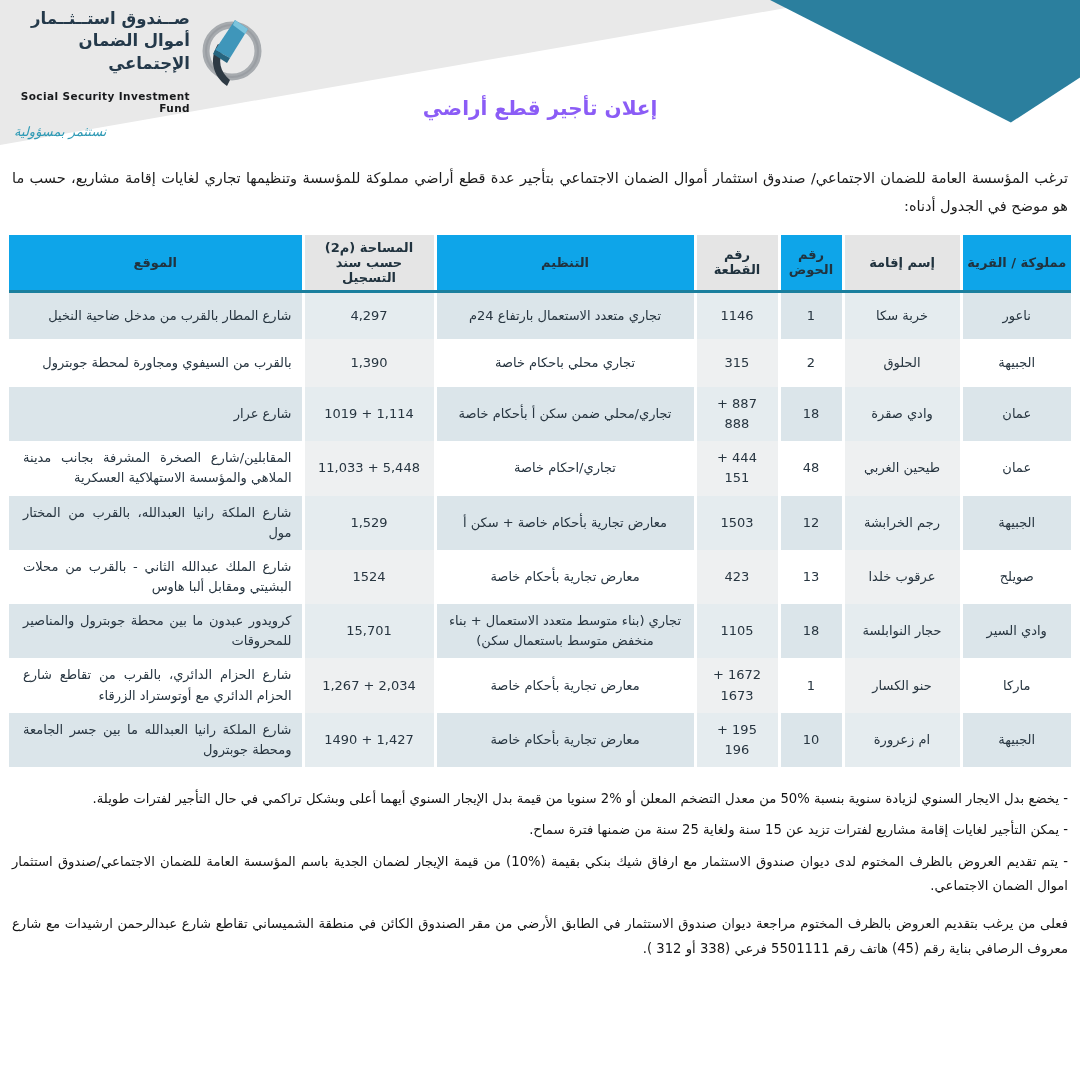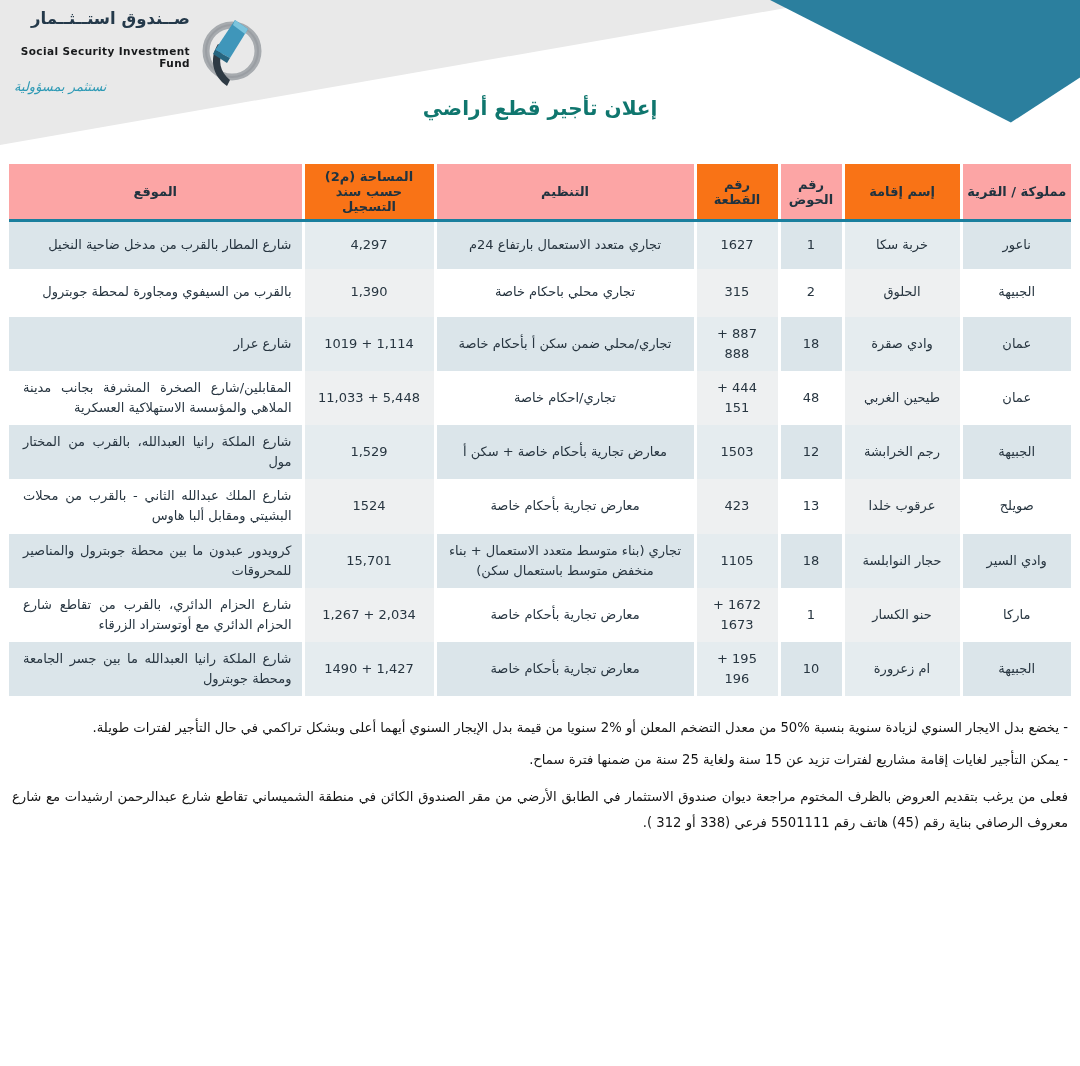--- a/index.html
+++ b/index.html
@@ -13,32 +13,32 @@
                 background:#e9e9e9; clip-path:polygon(0 0, 77% 0, 0 100%); }
   .teal-shape { position:absolute; top:0; left:0; width:1080px; height:125px;
                 background:#2b7f9e; clip-path:polygon(71.3% 0, 100% 0, 100% 62%, 93.6% 98%); }
   .logo { position:absolute; top:8px; left:14px; display:flex; align-items:flex-start; }
   .logo-text { width:176px; direction:rtl; }
   .logo-ar { text-align:right; font-weight:bold; color:#24394a; font-size:16.5px; line-height:1.35; }
   .logo-en { direction:ltr; text-align:right; font-size:10.5px; font-weight:bold; color:#17191b; letter-spacing:.4px; margin-top:15px; }
   .logo-tag { direction:rtl; text-align:left; color:#2e9ab5; font-size:13px; margin-top:10px; font-style:italic; }
   .logo-mark { margin-left:4px; }
   .doc-title { position:absolute; top:96px; left:0; width:100%; text-align:center;
-               color:#0f766e; font-size:20px; font-weight:bold; }
+               color:#8b5cf6; font-size:20px; font-weight:bold; }
 
   
   .intro { margin:14px 12px 0; direction:rtl; text-align:justify;
            font-size:14.5px; color:#1b1b1b; line-height:1.95; }
 
   
   table.plots { width:calc(100% - 18px); margin:14px 9px 0; border-collapse:collapse; direction:rtl; }
   .plots th { padding:5px 4px; font-size:13px; font-weight:bold; color:#21333f;
               text-align:center; vertical-align:middle; height:42px;
-              border-bottom:3px solid #1a7f9e; background:#fca5a5; }
-  .plots th.striped { background:#f97316; }
+              border-bottom:3px solid #1a7f9e; background:#0ea5e9; }
+  .plots th.striped { background:#e5e5e5; }
   .plots th.col-area { white-space:pre-line; }
   .plots td { padding:7px 8px; font-size:13px; color:#273540; text-align:center;
               vertical-align:middle; height:48px; line-height:1.55; }
   .plots th:not(:last-child), .plots td:not(:last-child) { border-left:3px solid #fff; }
   .plots tbody tr:nth-child(odd) td { background:#dbe5ea; }
   .plots tbody tr:nth-child(odd) td.striped { background:#e5ecef; }
   .plots tbody tr:nth-child(even) td { background:#ffffff; }
   .plots tbody tr:nth-child(even) td.striped { background:#eef0f1; }
   .plots td.col-location { text-align:justify; padding:7px 10px 7px 14px; }
   .col-city { width:110px; } .col-basin_name { width:118px; } .col-basin_no { width:64px; }
@@ -61,57 +61,59 @@
 <div class="page">
 
   <div class="header">
     <div class="gray-shape"></div>
     <div class="teal-shape"></div>
 
     <div class="logo">
       <div class="logo-text">
         <div class="logo-ar">
           <div>صــندوق استــثــمار</div>
+          <div>أموال الضمان الإجتماعي</div>
         </div>
         <div class="logo-en">Social Security Investment Fund</div>
         <div class="logo-tag">نستثمر بمسؤولية</div>
       </div>
       <svg class="logo-mark" width="70" height="82" viewBox="0 0 70 82">
         <circle cx="38" cy="43" r="26" fill="none" stroke="#a7abaf" stroke-width="7"></circle>
         <circle cx="38" cy="43" r="26" fill="none" stroke="#8d9297" stroke-width="2" opacity="0.5"></circle>
         <path d="M33 78 C18 68 15 50 24 36 L30 40 C23 52 26 64 36 72 Z" fill="#2e3a44"></path>
         <polygon points="21,42 41,12 54,21 36,50" fill="#3f96ba"></polygon>
         <polygon points="41,12 54,21 51,26 39,17" fill="#7cc4dd"></polygon>
         <polygon points="21,42 36,50 33,55 19,46" fill="#27657f"></polygon>
       </svg>
     </div>
 
     <div class="doc-title">إعلان تأجير قطع أراضي</div>
   </div>
 
+  <div class="intro">ترغب المؤسسة العامة للضمان الاجتماعي/ صندوق استثمار أموال الضمان الاجتماعي بتأجير عدة قطع أراضي مملوكة للمؤسسة وتنظيمها تجاري لغايات إقامة مشاريع، حسب ما هو موضح في الجدول أدناه:</div>
 
   <table class="plots">
     <thead>
       <tr>
         <th class="col-city">مملوكة / القرية</th>
         <th class="col-basin_name striped">إسم إقامة</th>
         <th class="col-basin_no">رقم الحوض</th>
         <th class="col-plot_no striped">رقم القطعة</th>
         <th class="col-zoning">التنظيم</th>
         <th class="col-area striped">المساحة (م2)
 حسب سند التسجيل</th>
         <th class="col-location">الموقع</th>
       </tr>
     </thead>
     <tbody>
         <tr>
           <td class="col-city">ناعور</td>
           <td class="col-basin_name striped">خربة سكا</td>
           <td class="col-basin_no">1</td>
-          <td class="col-plot_no striped">1627</td>
+          <td class="col-plot_no striped">1146</td>
           <td class="col-zoning">تجاري متعدد الاستعمال بارتفاع 24م</td>
           <td class="col-area striped">4,297</td>
           <td class="col-location">شارع المطار بالقرب من مدخل ضاحية النخيل</td>
         </tr>
         <tr>
           <td class="col-city">الجبيهة</td>
           <td class="col-basin_name striped">الحلوق</td>
           <td class="col-basin_no">2</td>
           <td class="col-plot_no striped">315</td>
           <td class="col-zoning">تجاري محلي باحكام خاصة</td>
@@ -180,18 +182,19 @@
           <td class="col-zoning">معارض تجارية بأحكام خاصة</td>
           <td class="col-area striped">1,427 + 1490</td>
           <td class="col-location">شارع الملكة رانيا العبدالله ما بين جسر الجامعة ومحطة جوبترول</td>
         </tr>
       </tbody>
   </table>
 
   <div class="notes">
     <p>- يخضع بدل الايجار السنوي لزيادة سنوية بنسبة %50 من معدل التضخم المعلن أو %2 سنويا من قيمة بدل الإيجار السنوي أيهما أعلى وبشكل تراكمي في حال التأجير لفترات طويلة.</p>
     <p>- يمكن التأجير لغايات إقامة مشاريع لفترات تزيد عن 15 سنة ولغاية 25 سنة من ضمنها فترة سماح.</p>
+    <p>- يتم تقديم العروض بالظرف المختوم لدى ديوان صندوق الاستثمار مع ارفاق شيك بنكي بقيمة (%10) من قيمة الإيجار لضمان الجدية باسم المؤسسة العامة للضمان الاجتماعي/صندوق استثمار اموال الضمان الاجتماعي.</p>
   </div>
 
   <div class="closing">فعلى من يرغب بتقديم العروض بالظرف المختوم مراجعة ديوان صندوق الاستثمار في الطابق الأرضي من مقر الصندوق الكائن في منطقة الشميساني تقاطع شارع عبدالرحمن ارشيدات مع شارع معروف الرصافي بناية رقم (45) هاتف رقم 5501111 فرعي (338 أو 312 ).</div>
 
 
 </div>
 
 </body></html>

